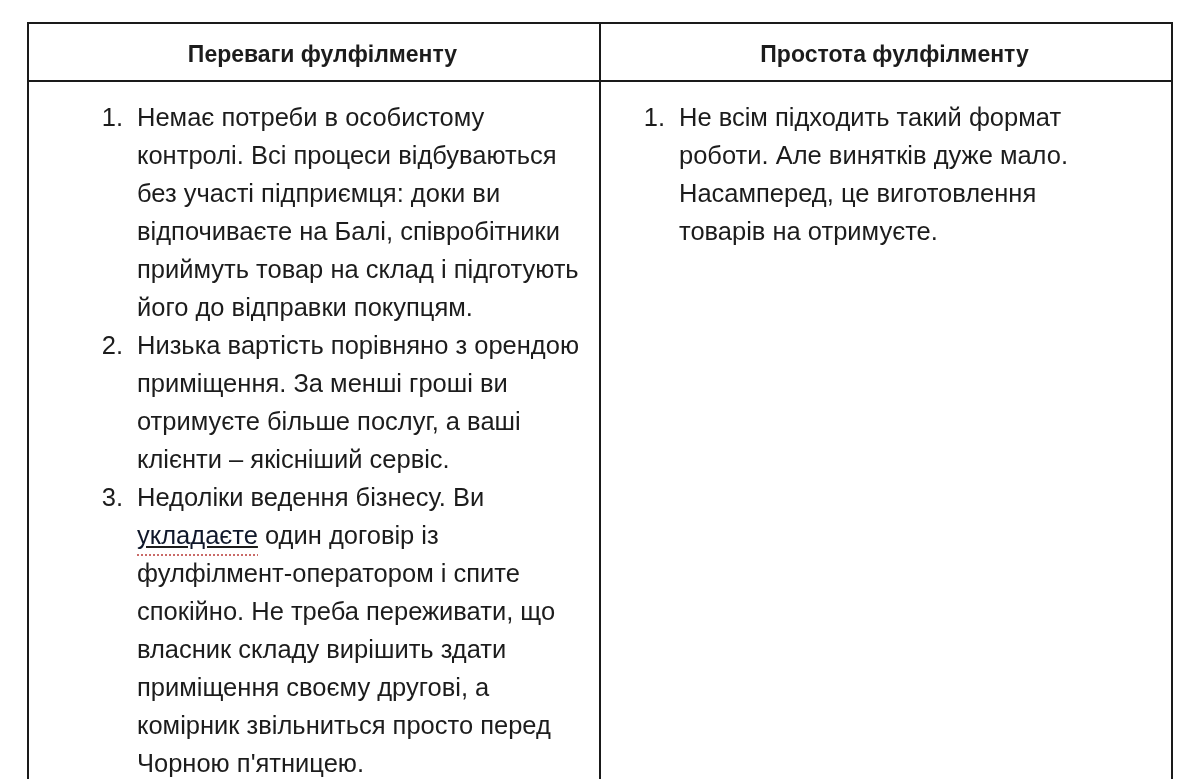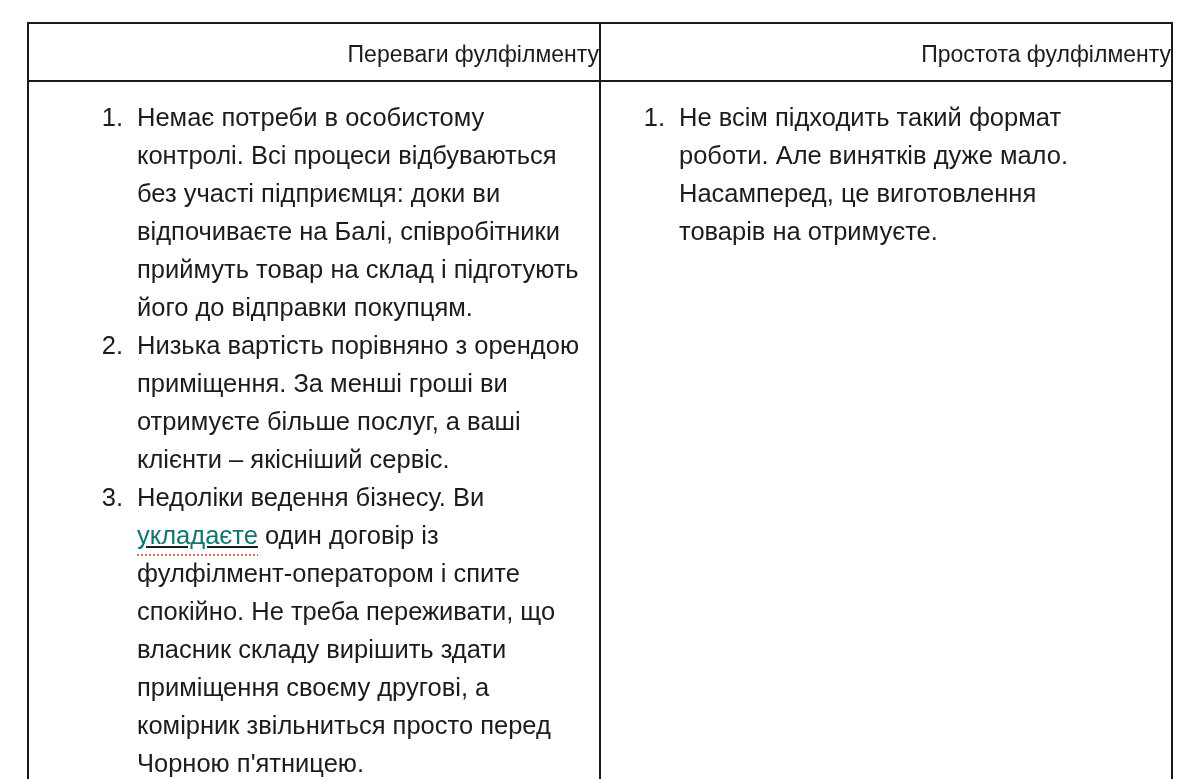--- a/index.html
+++ b/index.html
@@ -41,22 +41,22 @@
     padding: 0;
     background: #ffffff;
   }
 
   .col-left  { width: 572px; }
   .col-right { width: 572px; }
 
   
   .header-cell {
     height: 56px;
-    text-align: right;
-    font-weight: normal;
+    text-align: center;
+    font-weight: bold;
   }
   .header-text {
     display: block;
     font-size: 23px;
     line-height: 28px;
     padding: 16px 0 0 17px;
     color: #1c1c1c;
     white-space: nowrap;
   }
 
@@ -109,21 +109,21 @@
   .col-right-list .list-item .item-text {
     max-width: 440px;
   }
 
   
   .link-word {
     position: relative;
     text-decoration: underline;
     text-decoration-color: #1c1c1c;
     text-underline-offset: 2px;
-    color: #0f766e;
+    color: #0f172a;
   }
   .link-word::after {
     content: "";
     position: absolute;
     left: 0;
     right: 0;
     bottom: -7px;
     height: 2px;
     background-image: repeating-linear-gradient(
       to right,

